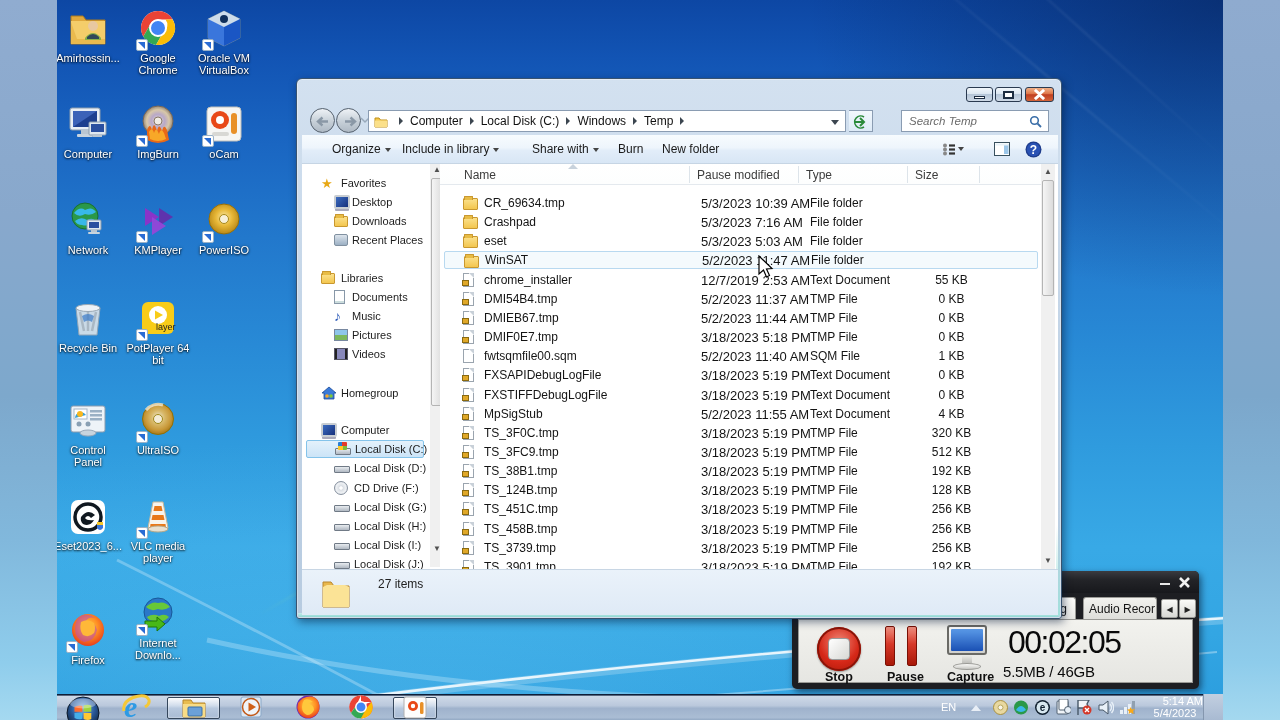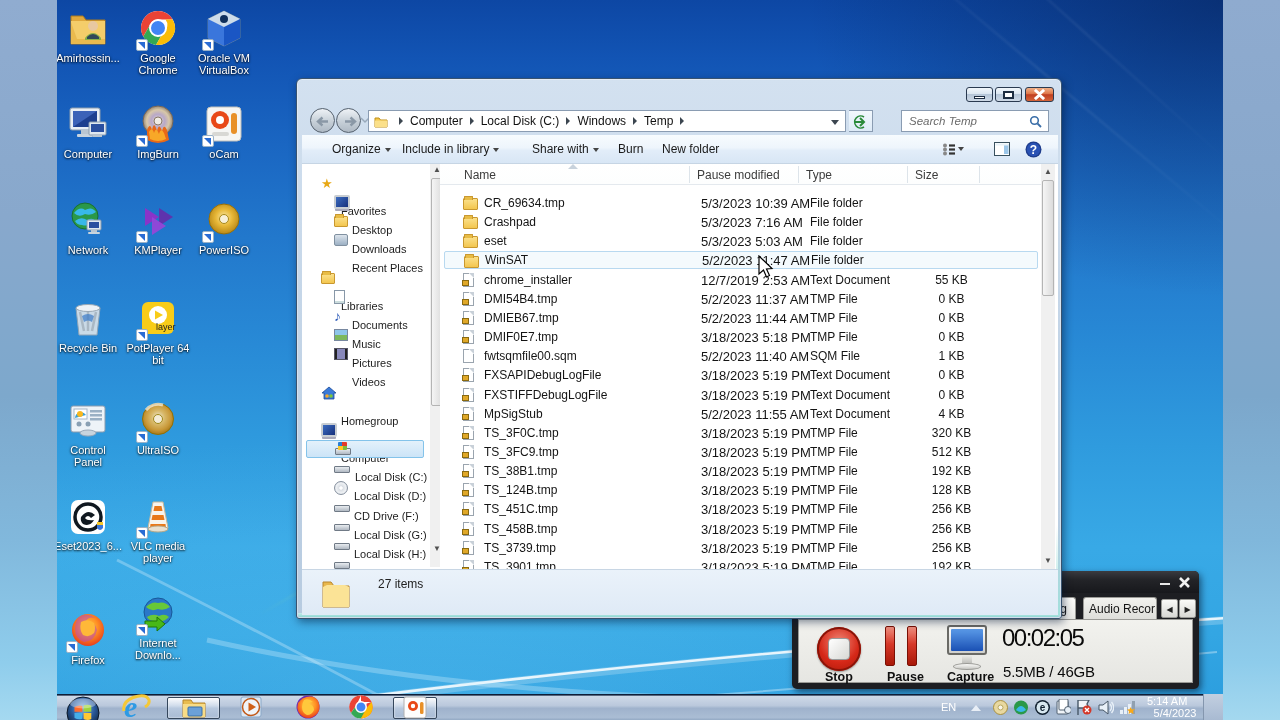--- a/index.html
+++ b/index.html
@@ -69,21 +69,21 @@
  background:linear-gradient(180deg,#fff,#fdfefe);border-bottom:1px solid #e4e9ee;}
 .hsep{position:absolute;top:2px;width:1px;height:17px;background:#dde4ea;}
 .row{position:absolute;left:4px;width:594px;height:19px;line-height:19px;white-space:nowrap;}
 .cname{position:absolute;left:40px;top:0;}
 .cdate{position:absolute;left:257px;top:0;font-size:13px;}
 .ctype{position:absolute;left:366px;top:0;}
 .csize{position:absolute;left:480px;top:0;width:55px;text-align:center;}
 .fi{position:absolute;left:19px;top:1px;width:16px;height:16px;}
 .nav .ni{position:absolute;top:2px;width:16px;height:15px;}
 .ni{display:inline-block;background-repeat:no-repeat;}
-.nav .t{color:#1c1c1c;margin-top:28px;}
+.nav .t{color:#1c1c1c;}
 .nav.sel{background:linear-gradient(180deg,#e4f1fb,#cce4f7);border:1px solid #84c3ea;border-radius:2px;left:4px;width:118px;height:18px;line-height:17px;}
 .row.hov{background:#f4fafd;border:1px solid #b8d9f0;border-radius:2px;height:18px;line-height:17px;}
 .fi.fold,.ni.fold{background:linear-gradient(180deg,#fbe18c,#f3c64f);border:1px solid #c9982f;border-radius:1px;}
 .fi.fold:before,.ni.fold:before{content:"";position:absolute;left:0px;top:-3px;width:7px;height:3px;background:#e8bc45;border:1px solid #c9982f;border-bottom:none;border-radius:1px 1px 0 0;}
 .fi.fold{width:15px;height:12px;margin-top:3px;}
 .ni.fold{width:14px;height:11px;margin-top:2px;}
 .fi.lock,.fi.page{width:11px;height:14px;margin-top:1px;background:#fff;border:1px solid #9aa4ae;}
 .fi.lock:after{content:"";position:absolute;left:-2px;bottom:0px;width:5px;height:4px;background:#e0a828;border:1px solid #8a6a10;}
 .fi.lock:before,.fi.page:before{content:"";position:absolute;right:-1px;top:-1px;border-style:solid;border-width:0 5px 5px 0;border-color:#c8d0d8 #c8d0d8 #fff #fff;}
 .ni.mon{width:16px;height:14px;background:linear-gradient(135deg,#3c6cc0,#16307c);border:2px solid #c8cdd2;border-radius:2px;box-shadow:0 3px 0 -1px #aab;}
@@ -144,21 +144,21 @@
       <div style="position:absolute;left:29px;top:18px;width:22px;height:22px;border-radius:4px;background:linear-gradient(135deg,#ffffff,#d8d8d4);border:1px solid #999;"></div>
       <div class="rlabel" style="left:26px;top:50px;">Stop</div>
       <div style="position:absolute;left:86px;top:6px;width:10px;height:40px;border-radius:2px;background:linear-gradient(180deg,#f09080,#d63828 45%,#a81808);border:1px solid #7a1004;"></div>
       <div style="position:absolute;left:108px;top:6px;width:10px;height:40px;border-radius:2px;background:linear-gradient(180deg,#f09080,#d63828 45%,#a81808);border:1px solid #7a1004;"></div>
       <div class="rlabel" style="left:88px;top:50px;">Pause</div>
       <div style="position:absolute;left:148px;top:5px;width:40px;height:30px;border-radius:3px;background:linear-gradient(180deg,#fdfdfd,#d0d0cc);border:2px solid #6a6a66;"></div>
       <div style="position:absolute;left:152px;top:9px;width:32px;height:22px;background:linear-gradient(180deg,#5a9ae8,#1a50b4);border-radius:1px;"></div>
       <div style="position:absolute;left:163px;top:36px;width:10px;height:7px;background:linear-gradient(180deg,#e8e8e4,#c0c0bc);"></div>
       <div style="position:absolute;left:154px;top:43px;width:28px;height:7px;border-radius:50%;background:linear-gradient(180deg,#fafaf8,#c8c8c4);border:1px solid #9a9a96;"></div>
       <div class="rlabel" style="left:148px;top:50px;">Capture</div>
-      <div style="position:absolute;left:203px;top:4px;width:130px;font-size:24px;color:#0a0a0a;letter-spacing:-1.5px;">00:02:05</div>
+      <div style="position:absolute;left:209px;top:4px;width:130px;font-size:32px;color:#0a0a0a;letter-spacing:-1.5px;">00:02:05</div>
       <div style="position:absolute;left:204px;top:43px;font-size:15px;letter-spacing:-0.2px;color:#0a0a0a;">5.5MB / 46GB</div>
     </div>
   </div>
   </div>
   <div id="winwrap">
   <div id="win">
     <div class="capbtn" id="bmin">
           <div style="position:absolute;left:7px;top:8px;width:11px;height:3px;background:#fff;border:1px solid #1c2c40;"></div>
         </div>
     <div class="capbtn" id="bmax">
@@ -829,20 +829,20 @@
         <path d="M1 5 L5 5 L10 1 L10 14 L5 10 L1 10 Z" fill="#e8f0f8" stroke="#485868" stroke-width="1"></path>
         <path d="M12 4 Q15 7.5 12 11 M13.5 2 Q18 7.5 13.5 13" stroke="#e8f0f8" stroke-width="1.4" fill="none"></path>
       </svg>
     <svg width="17" height="14" style="position:absolute;left:1063px;top:7px">
         <rect x="0" y="9" width="3" height="4" fill="#e8f0f8"></rect>
         <rect x="4" y="6" width="3" height="7" fill="#e8f0f8"></rect>
         <rect x="8" y="3" width="3" height="10" fill="#e8f0f8"></rect>
         <rect x="12" y="0" width="3" height="13" fill="#90a0b0"></rect>
         <path d="M10 6 L12.2 8.4 L15 8 L13 10 L13.6 13 L11 11.6 L8.6 13 L9 10.2 L7 8.4 L9.8 8.2 Z" fill="#f8a818"></path>
       </svg>
-    <div class="tray" style="left:1090px;top:1px;width:56px;text-align:left;">5:14 AM</div>
+    <div class="tray" style="left:1090px;top:1px;width:56px;text-align:right;">5:14 AM</div>
     <div class="tray" style="left:1090px;top:13px;width:56px;text-align:center;">5/4/2023</div>
     <div style="position:absolute;left:1146px;top:0;width:1px;height:26px;background:#8496ae;"></div>
     <div style="position:absolute;left:1147px;top:0;width:19px;height:26px;background:linear-gradient(180deg,#c2cfe0,#a8bad2);"></div>
   </div>
   <div class="strip" id="stripL"></div>
   <div class="strip" id="stripR"></div>
 </div>
 
 </body></html>

